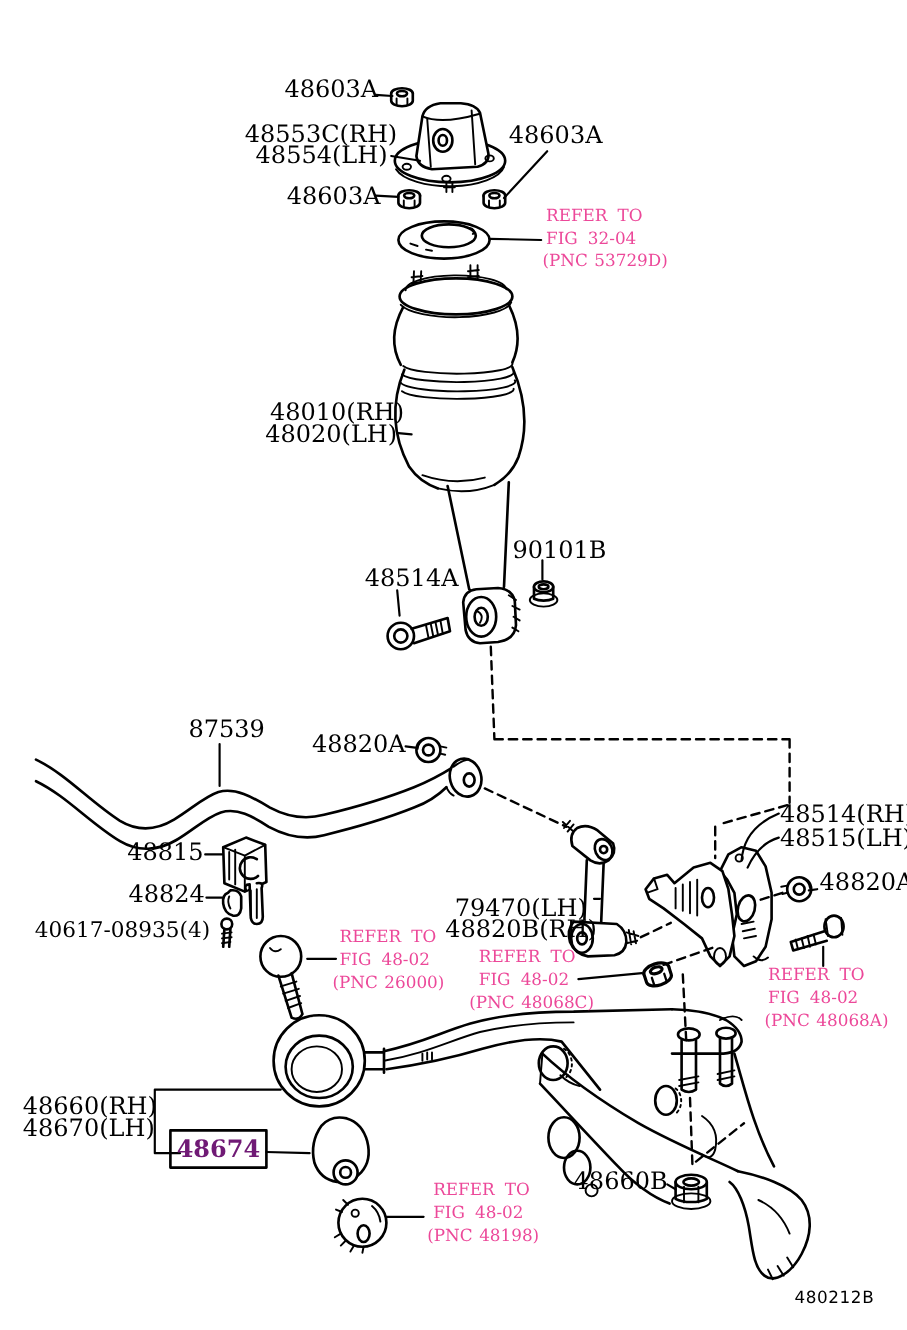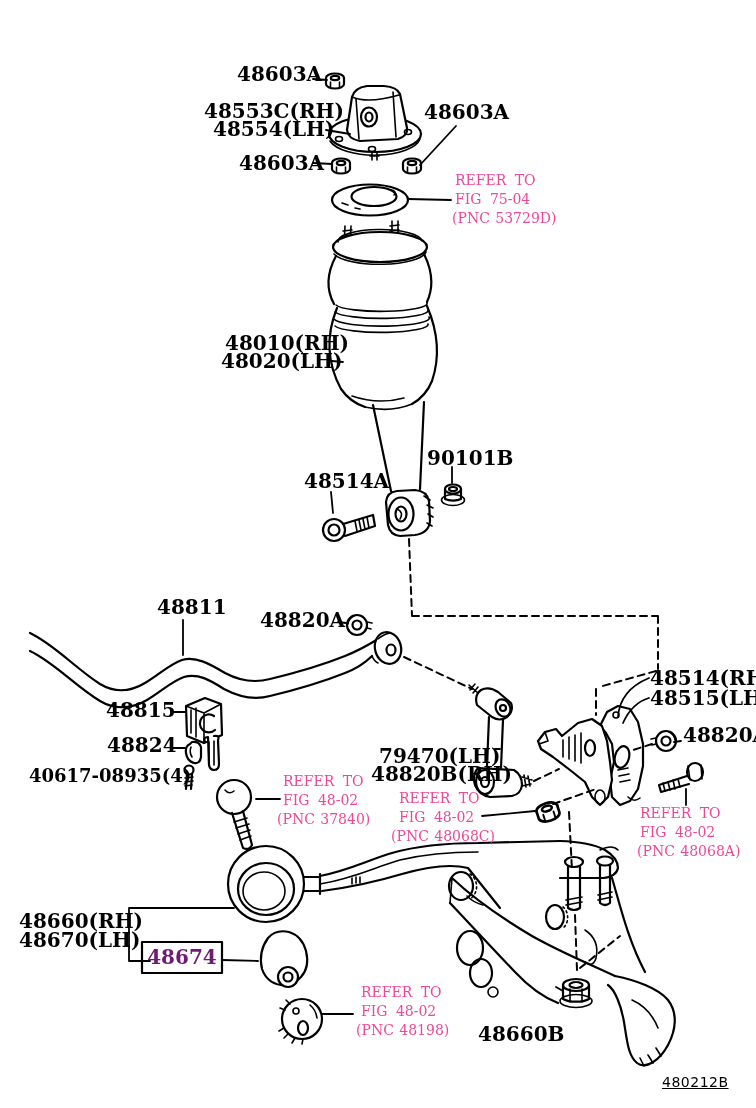--- a/index.html
+++ b/index.html
@@ -5,29 +5,29 @@
   html,body{margin:0;padding:0;background:#fff;}
   .stage{position:relative;width:756px;height:1108px;background:#fff;overflow:hidden;
          font-family:"DejaVu Serif",serif;}
   .stage svg{position:absolute;left:0;top:0;}
   svg *{fill:none;stroke:#000;stroke-width:2.2;stroke-linecap:round;stroke-linejoin:round;}
   svg .wf{fill:#fff;}
   svg .thin{stroke-width:1.6;}
   svg .dash{stroke-width:2;stroke-dasharray:7 5;}
   svg .dot{stroke-width:1.6;stroke-dasharray:2 3;}
   svg .ldr{stroke-width:1.8;}
-  .lbl{position:absolute;font-weight:bold;font-size:20px;line-height:20px;color:#000;white-space:nowrap;}
+  .lbl{position:absolute;font-weight:normal;font-size:20px;line-height:20px;color:#000;white-space:nowrap;}
   .lbl.s19{font-size:18px;}
   .note{position:absolute;font-weight:normal;font-size:14px;line-height:19px;color:#ec4899;
         white-space:nowrap;word-spacing:4px;}
   .note .pnc{word-spacing:1px;}
   .hl-label{position:absolute;left:142px;top:942px;width:80px;height:31px;line-height:31px;
             text-align:center;font-weight:bold;font-size:20px;white-space:nowrap;}
   .figcode{position:absolute;left:662px;top:1074px;font-family:"DejaVu Sans",sans-serif;
-           font-size:14px;letter-spacing:.5px;color:#000;text-decoration:underline;}
+           font-size:14px;letter-spacing:.5px;color:#000;}
 </style>
 </head>
 <body>
 
 <div class="stage" style="background: rgb(255, 255, 255);">
 
 <svg width="756" height="1108" viewBox="0 0 756 1108">
   <defs>
     <g id="hexnut">
       <ellipse class="wf" cx="0" cy="-3" rx="9" ry="4.5"></ellipse>
@@ -264,44 +264,44 @@
 
 <div class="lbl" style="left:237px;top:64px">48603A</div>
 <div class="lbl" style="left:204px;top:101px">48553C(RH)</div>
 <div class="lbl" style="left:213px;top:119px">48554(LH)</div>
 <div class="lbl" style="left:424px;top:102px">48603A</div>
 <div class="lbl" style="left:239px;top:153px">48603A</div>
 <div class="lbl" style="left:225px;top:333px">48010(RH)</div>
 <div class="lbl" style="left:221px;top:351px">48020(LH)</div>
 <div class="lbl" style="left:304px;top:471px">48514A</div>
 <div class="lbl" style="left:427px;top:448px">90101B</div>
-<div class="lbl" style="left:157px;top:597px">48811</div>
+<div class="lbl" style="left:157px;top:597px">87539</div>
 <div class="lbl" style="left:260px;top:610px">48820A</div>
 <div class="lbl" style="left:106px;top:700px">48815</div>
 <div class="lbl" style="left:107px;top:735px">48824</div>
 <div class="lbl s19" style="left:29px;top:766px">40617-08935(4)</div>
 <div class="lbl" style="left:650px;top:668px">48514(RH)</div>
 <div class="lbl" style="left:650px;top:688px">48515(LH)</div>
 <div class="lbl" style="left:683px;top:725px">48820A</div>
 <div class="lbl" style="left:371px;top:764px">48820B(RH)</div>
 <div class="lbl" style="left:379px;top:746px">79470(LH)</div>
 <div class="lbl" style="left:19px;top:911px">48660(RH)</div>
 <div class="lbl" style="left:19px;top:930px">48670(LH)</div>
 <div class="hl-label" style="color: #701a75;">48674</div>
-<div class="lbl" style="left:478px;top:1024px">48660B</div>
+<div class="lbl" style="left:478px;top:974px">48660B</div>
 
 <div class="note" style="left:455px;top:171px">
   <div>REFER TO</div>
-  <div>FIG 75-04</div>
+  <div>FIG 32-04</div>
   <div class="pnc" style="margin-left:-3px">(PNC 53729D)</div>
 </div>
 <div class="note" style="left:283px;top:772px">
   <div>REFER TO</div>
   <div>FIG 48-02</div>
-  <div class="pnc" style="margin-left:-6px">(PNC 37840)</div>
+  <div class="pnc" style="margin-left:-6px">(PNC 26000)</div>
 </div>
 <div class="note" style="left:399px;top:789px">
   <div>REFER TO</div>
   <div>FIG 48-02</div>
   <div class="pnc" style="margin-left:-8px">(PNC 48068C)</div>
 </div>
 <div class="note" style="left:640px;top:804px">
   <div>REFER TO</div>
   <div>FIG 48-02</div>
   <div class="pnc" style="margin-left:-3px">(PNC 48068A)</div>

